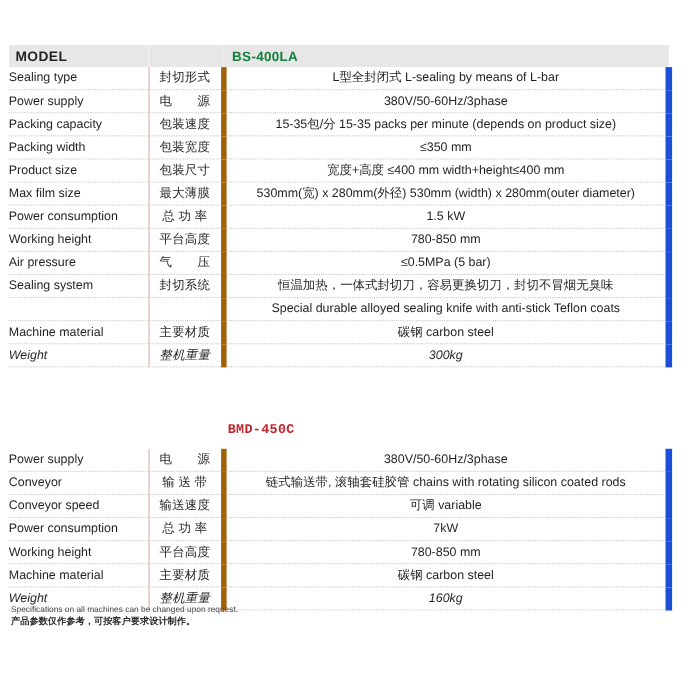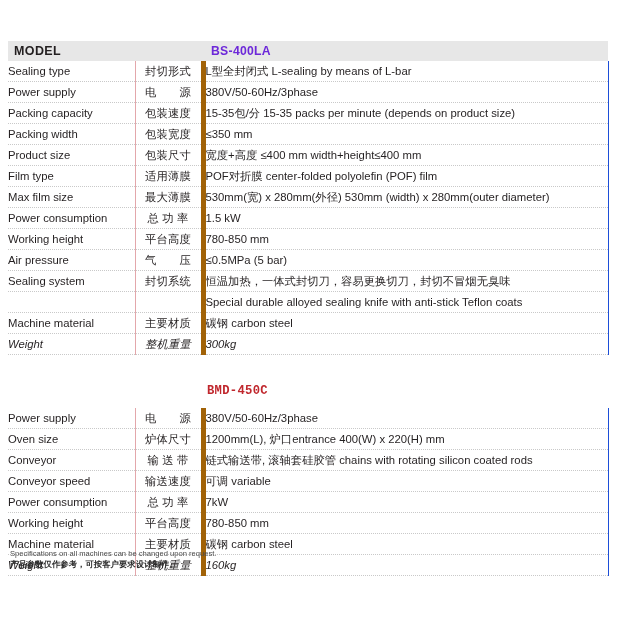--- a/index.html
+++ b/index.html
@@ -52,21 +52,22 @@
   }
   .cell-cn {
     text-align: center;
     border-left: 1px solid #e3a7ab;
     border-right: 5px solid #a16207;
     font-size: 11px;
     letter-spacing: .2px;
   }
   .cell-val {
     padding-left: 8px;
-    border-right: 1px solid #1d4ed8;
+    border-right: 6px solid #1d4ed8;
+    text-align: center;
   }
 
   
   tr.cont .cell-en { }
   tr.cont .cell-cn { }
 
   
   .hdr-row td {
     background: #e7e7e7;
     height: 20px;
@@ -82,21 +83,21 @@
   .hdr-row .hdr-model {
     padding-left: 6px;
     font-size: 12.5px;
     letter-spacing: .4px;
     color: #231f20;
   }
   .hdr-row .hdr-name {
     padding-left: 8px;
     font-size: 12.2px;
     letter-spacing: .3px;
-    color: #6d28d9;
+    color: #15803d;
   }
 
   
   .model-title {
     position: absolute;
     left: 207px;
     font-size: 12.2px;
     font-weight: bold;
     letter-spacing: .3px;
     color: #c0272d;
@@ -162,25 +163,20 @@
           <td class="cell-en">Packing width</td>
           <td class="cell-cn">包装宽度</td>
           <td class="cell-val">≤350 mm</td>
         </tr>
         <tr>
           <td class="cell-en">Product size</td>
           <td class="cell-cn">包装尺寸</td>
           <td class="cell-val">宽度+高度 ≤400 mm  width+height≤400 mm</td>
         </tr>
         <tr>
-          <td class="cell-en">Film type</td>
-          <td class="cell-cn">适用薄膜</td>
-          <td class="cell-val">POF对折膜 center-folded polyolefin (POF) film</td>
-        </tr>
-        <tr>
           <td class="cell-en">Max film size</td>
           <td class="cell-cn">最大薄膜</td>
           <td class="cell-val">530mm(宽) x 280mm(外径)   530mm (width) x 280mm(outer diameter)</td>
         </tr>
         <tr>
           <td class="cell-en">Power consumption</td>
           <td class="cell-cn">总 功 率</td>
           <td class="cell-val">1.5 kW</td>
         </tr>
         <tr>
@@ -224,25 +220,20 @@
         <col class="c-cn">
         <col class="c-val">
     </colgroup>
     <tbody>
         <tr>
           <td class="cell-en">Power supply</td>
           <td class="cell-cn">电　　源</td>
           <td class="cell-val">380V/50-60Hz/3phase</td>
         </tr>
         <tr>
-          <td class="cell-en">Oven size</td>
-          <td class="cell-cn">炉体尺寸</td>
-          <td class="cell-val">1200mm(L), 炉口entrance 400(W) x 220(H) mm</td>
-        </tr>
-        <tr>
           <td class="cell-en">Conveyor</td>
           <td class="cell-cn">输 送 带</td>
           <td class="cell-val">链式输送带, 滚轴套硅胶管 chains with rotating silicon coated rods</td>
         </tr>
         <tr>
           <td class="cell-en">Conveyor speed</td>
           <td class="cell-cn">输送速度</td>
           <td class="cell-val">可调 variable</td>
         </tr>
         <tr>

